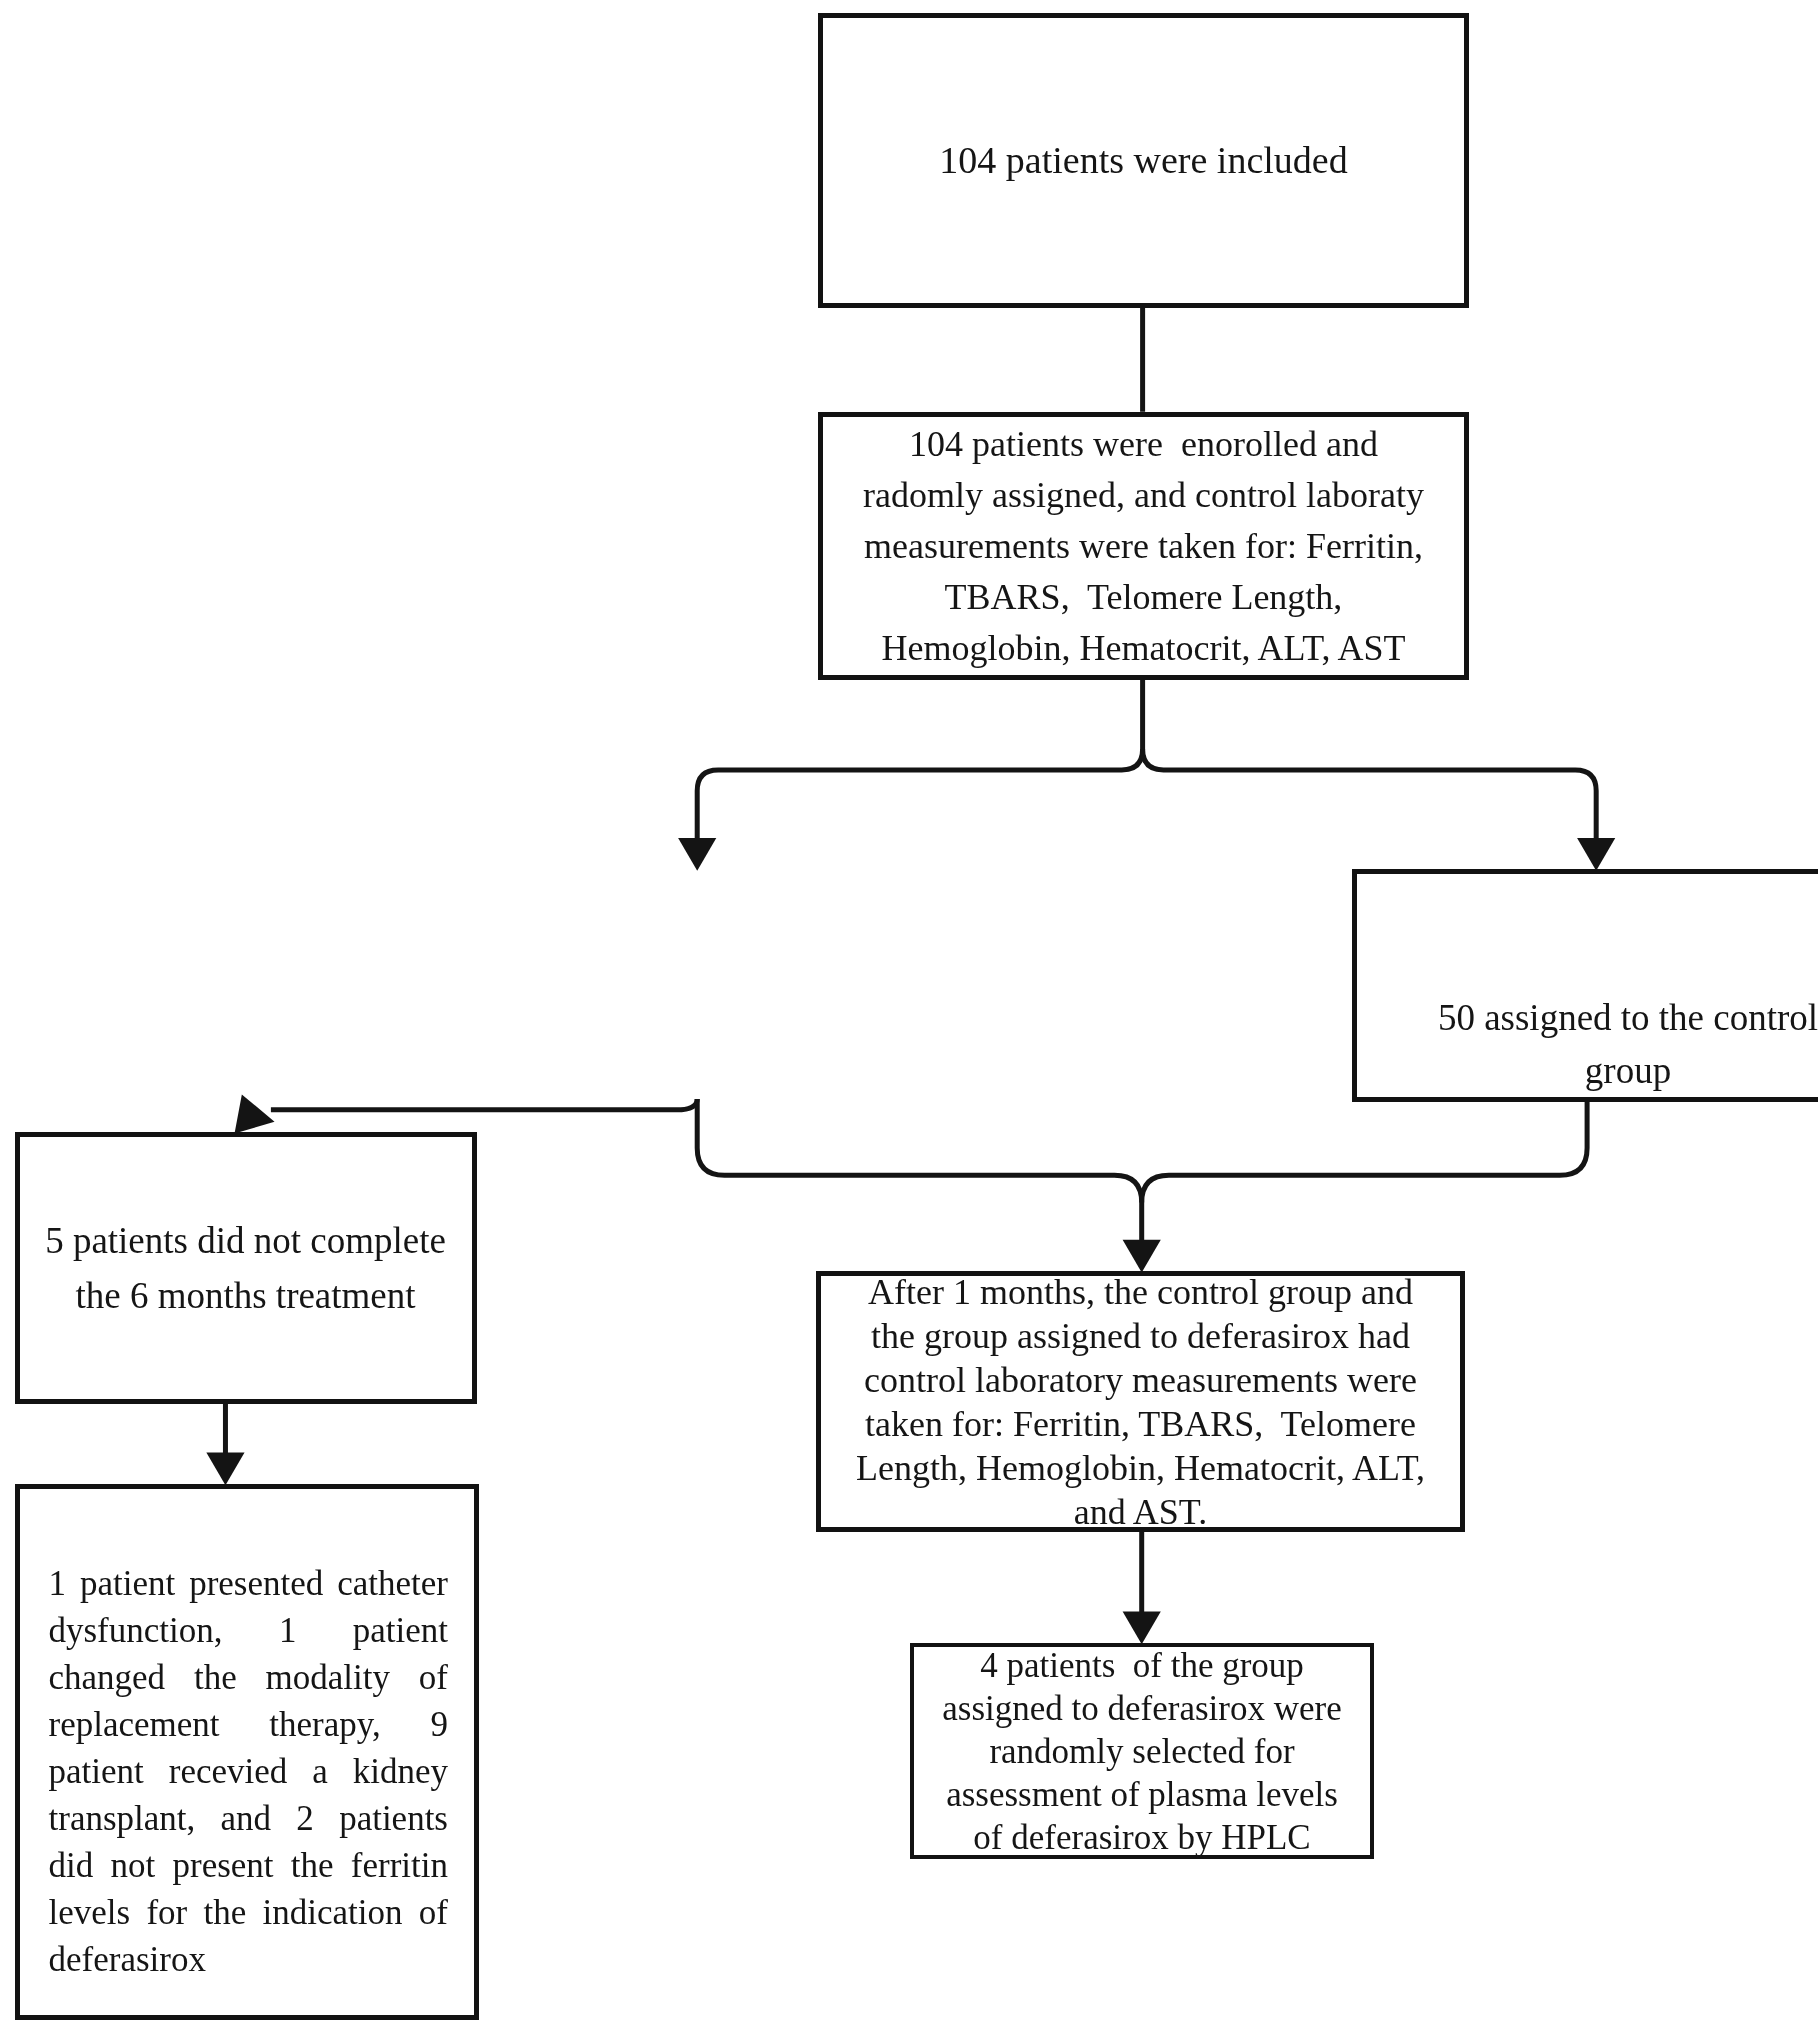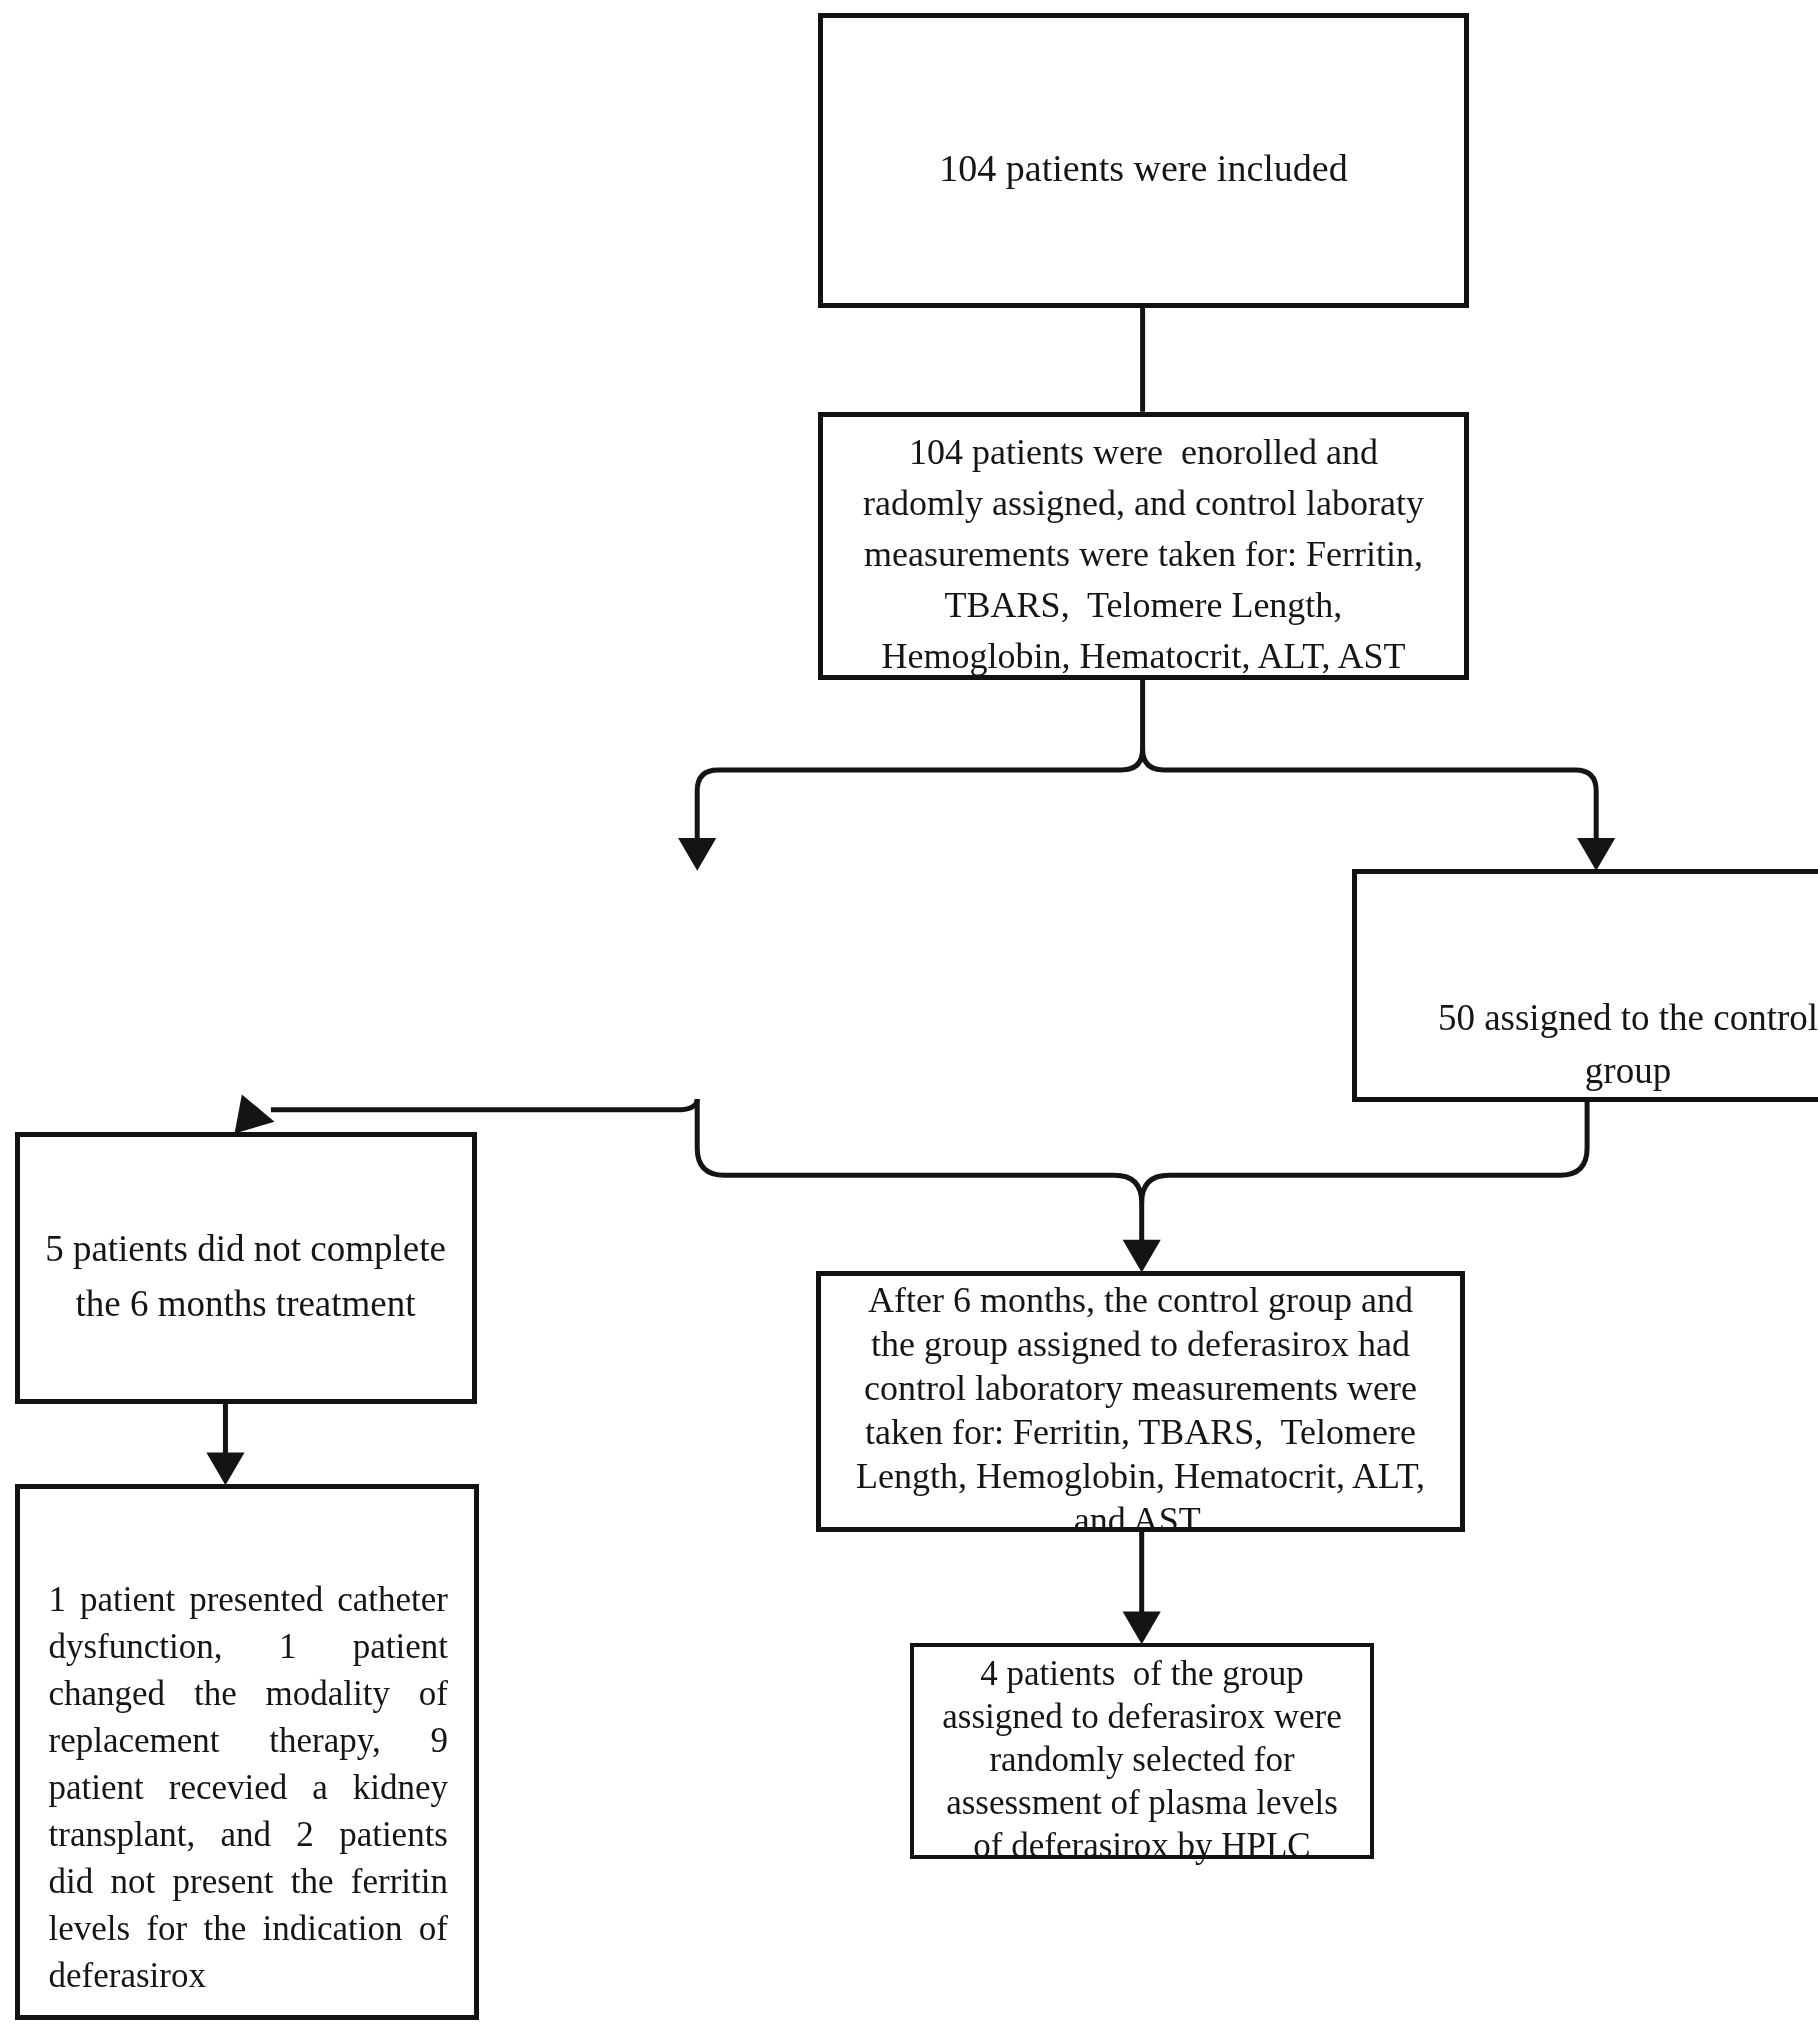--- a/index.html
+++ b/index.html
@@ -27,21 +27,20 @@
     border: 5.5px solid #121212;
     display: flex;
     align-items: center;
     justify-content: center;
   }
   .box .txt {
     white-space: pre-wrap;
     text-align: center;
     width: 100%;
     padding: 0 9px;
-    margin-top: 16px;
   }
   #box-included        { left: 818px;  top: 12.7px;   width: 651px; height: 295px; font-size: 38px; }
   #box-enrolled        { left: 818px;  top: 412px;  width: 651px; height: 268px; font-size: 36px; line-height: 51px; }
   #box-deferasirox-arm { left: 467px;  top: 869px;  width: 465px; height: 231px; font-size: 37px; }
   #box-control-arm     { left: 1352px; top: 869px;  width: 552px; height: 233px; font-size: 37px; line-height: 53px; align-items: flex-end; }
   #box-not-completed   { left: 14.5px;   top: 1132px; width: 462px; height: 272px; font-size: 37px; line-height: 55px; }
   #box-dropout-reasons { left: 14.5px;   top: 1484px; width: 464px; height: 536px; font-size: 35px; line-height: 47px;
                          align-items: flex-start; }
   #box-dropout-reasons .txt {
     white-space: normal;
@@ -111,21 +110,21 @@
   <div class="box" id="box-not-completed">
     <div class="txt">5 patients did not complete
 the 6 months treatment</div>
   </div>
 
   <div class="box" id="box-dropout-reasons">
     <div class="txt">1 patient presented catheter dysfunction, 1 patient changed the modality of replacement therapy,  9 patient recevied a kidney transplant, and 2 patients did not present the ferritin levels for the indication of deferasirox</div>
   </div>
 
   <div class="box" id="box-after-six-months">
-    <div class="txt">After 6 months, the control group and
+    <div class="txt">After 1 months, the control group and
 the group assigned to deferasirox had
 control laboratory measurements were
 taken for: Ferritin, TBARS,  Telomere
 Length, Hemoglobin, Hematocrit, ALT,
 and AST.</div>
   </div>
 
   <div class="box" id="box-hplc-subset">
     <div class="txt">4 patients  of the group
 assigned to deferasirox were

